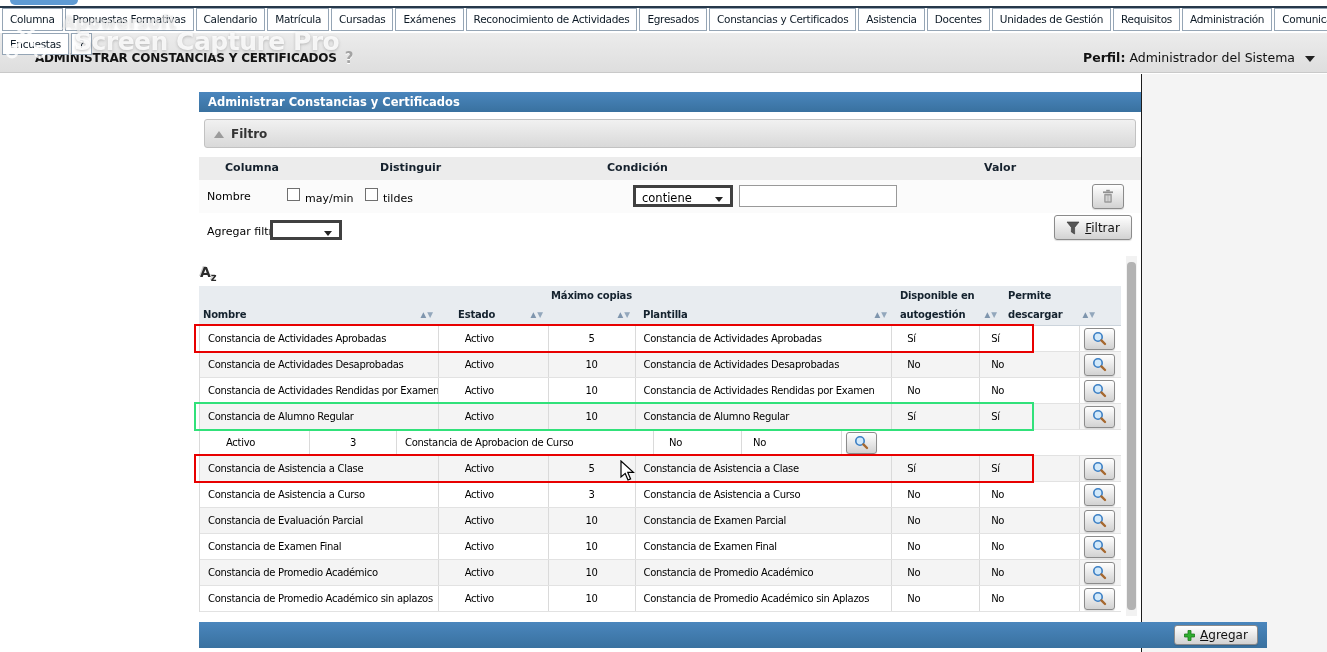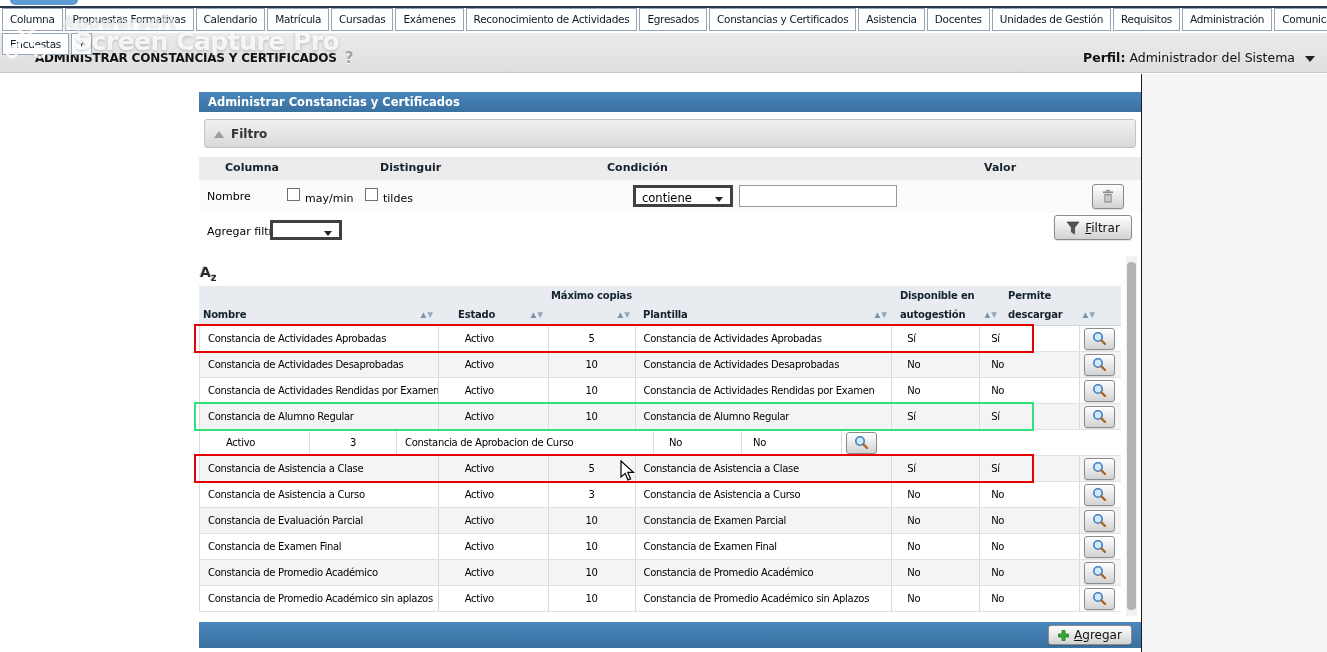--- a/index.html
+++ b/index.html
@@ -34,21 +34,21 @@
   .wm-logo { left:2px; top:20px; }
   .wm-brand { left:62px; top:13px; font-size:17px; font-weight:bold; color:rgba(255,255,255,0.55);
               text-shadow:0 0 2px rgba(120,120,120,0.35); letter-spacing:0.5px; }
   .wm-product { left:74px; top:27px; font-size:25px; font-weight:bold; color:rgba(255,255,255,0.85);
                 text-shadow:0 1px 3px rgba(105,105,105,0.4); letter-spacing:-0.5px; }
 
   
   .panel-header { position:absolute; left:199px; top:92px; width:942px; height:20px;
                   background:linear-gradient(#4a86bd,#39719f); color:#fff; font-size:11.5px; font-weight:bold;
                   line-height:20px; padding-left:9px; }
-  .panel-footer { position:absolute; left:199px; top:622px; width:942px; height:26px;
+  .panel-footer { position:absolute; left:199px; top:622px; width:1068px; height:26px;
                   background:linear-gradient(#4a86bd,#39719f); }
 
   
   .filtro-bar { position:absolute; left:204px; top:119px; width:932px; height:29px; border:1px solid #c2c2c2;
                 border-radius:3px; background:linear-gradient(#f1f1f1,#d9d9d9); cursor:pointer; }
   .collapse-tri { position:absolute; left:9px; top:11px; width:0; height:0;
                   border-left:5px solid transparent; border-right:5px solid transparent; border-bottom:7px solid #9b9b9b; }
   .filtro-label { position:absolute; left:26px; top:7px; font-size:12px; font-weight:bold; color:#333; }
 
   .fheader { position:absolute; left:199px; top:157px; width:942px; height:23px; background:#ececec; }

